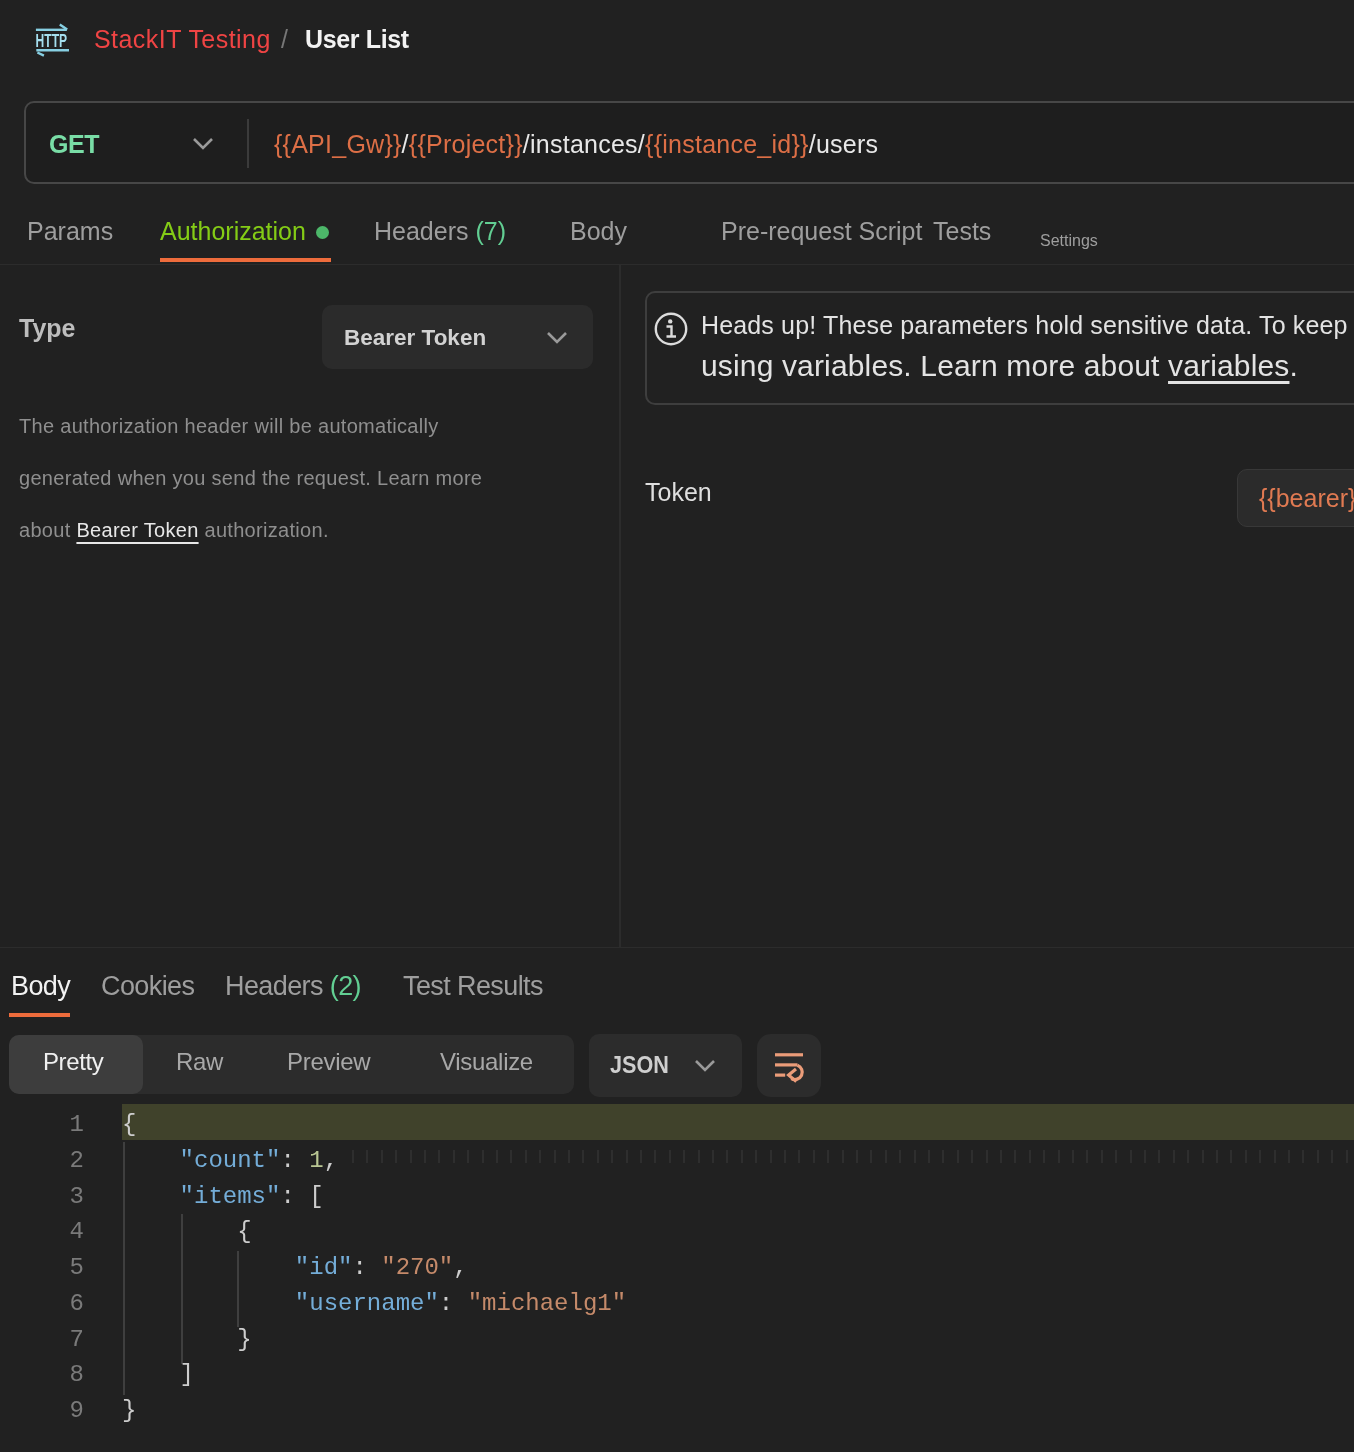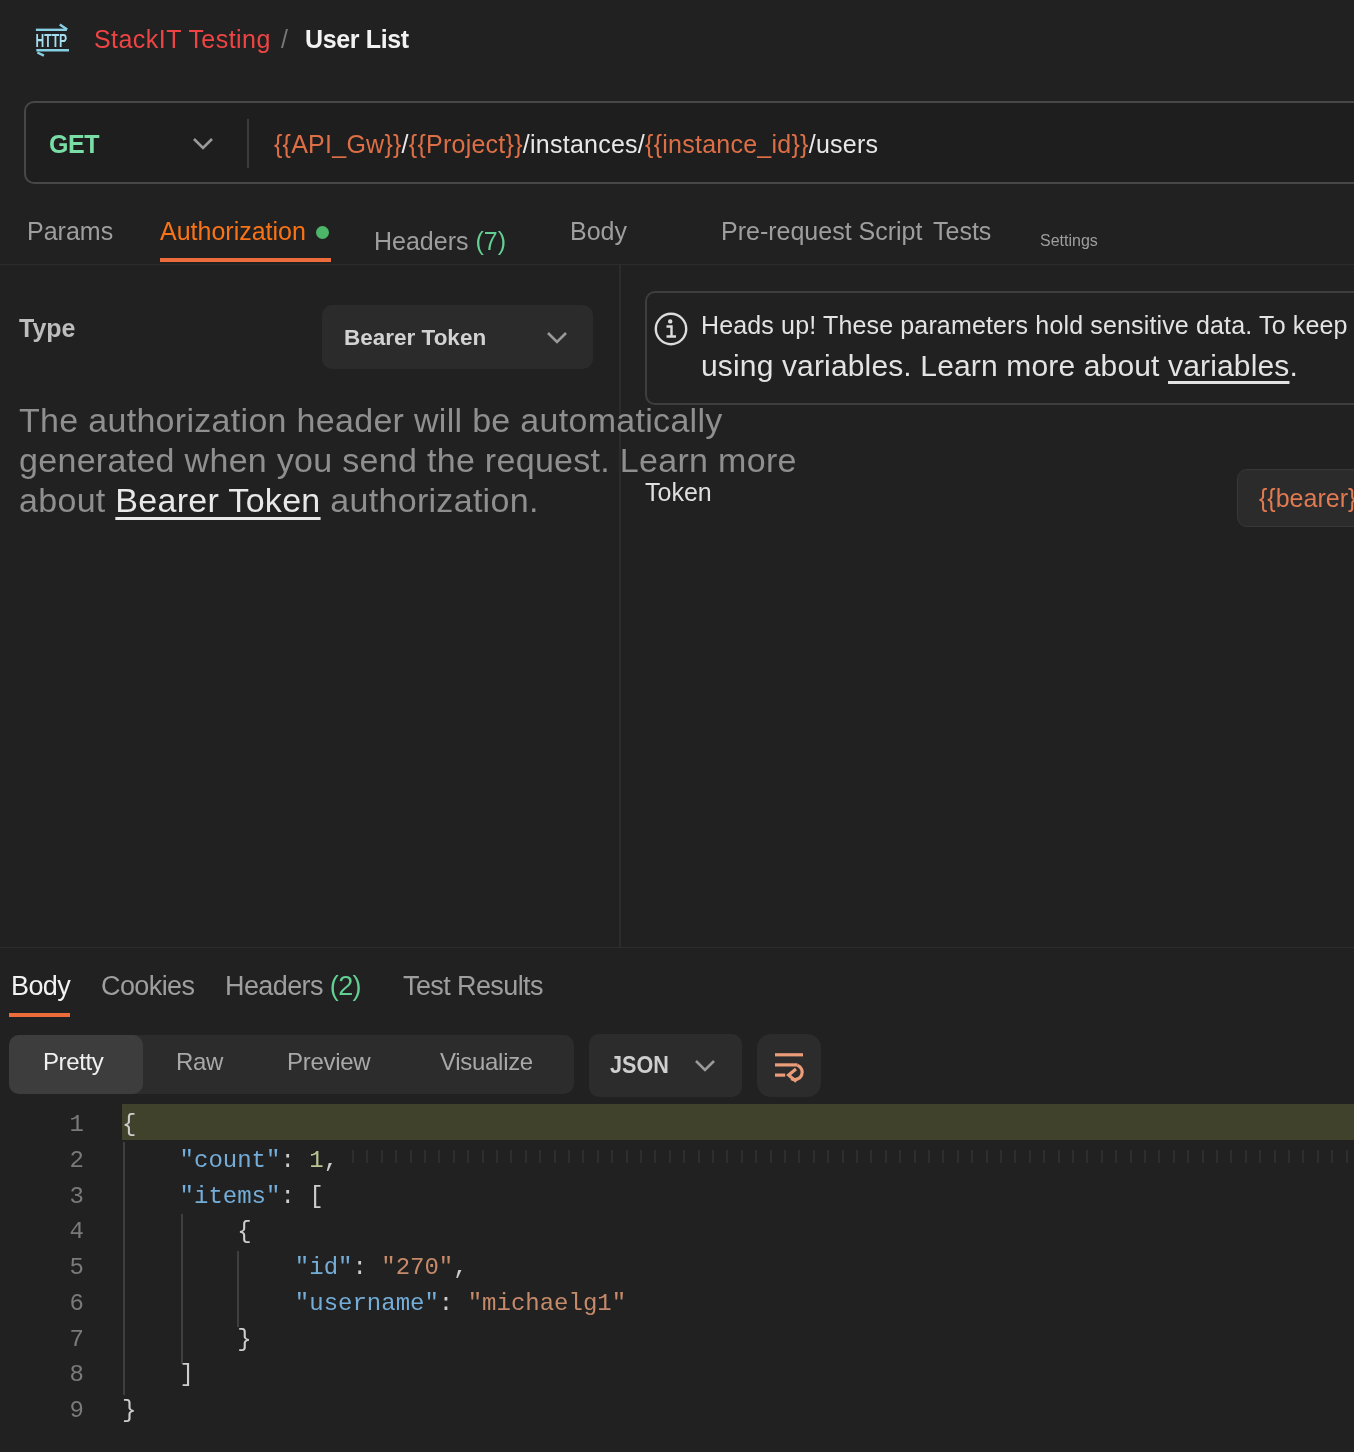--- a/index.html
+++ b/index.html
@@ -32,39 +32,39 @@
 <div class="abs" style="left:24px; top:101px; width:1340px; height:83px; border:2px solid #474747; border-radius:10px; background:#1e1e1e;"></div>
 <div class="abs" style="left:49px; top:132px; font-size:25px; line-height:25px; font-weight:bold; color:#79dda6; letter-spacing:-0.4px;">GET</div>
 <svg class="abs" style="left:192px; top:137px;" width="22" height="14" viewBox="0 0 22 14">
       <path d="M2 2 L11 11 L20 2" stroke="#9a9a9a" stroke-width="2.6" fill="none"></path>
     </svg>
 <div class="abs" style="left:247px; top:119px; width:2px; height:49px; background:#3b3b3b;"></div>
 <div class="abs" style="left:274px; top:132px; font-size:25px; line-height:25px; color:#e8e8e8; letter-spacing:0.25px;"><span class="v">{{API_Gw}}</span>/<span class="v">{{Project}}</span>/instances/<span class="v">{{instance_id}}</span>/users</div>
 <style>.v{color:#dd6f46;}</style>
 
 <div class="abs gray" style="left:27px;  top:219px; font-size:25px; line-height:25px;">Params</div>
-<div class="abs" style="left:160px; top:219px; font-size:25px; line-height:25px; color:#f97316;">Authorization</div>
+<div class="abs" style="left:160px; top:219px; font-size:25px; line-height:25px; color:#84cc16;">Authorization</div>
 <div class="abs" style="left:316px; top:226px; width:13px; height:13px; border-radius:50%; background:#4cb769;"></div>
-<div class="abs gray" style="left:374px; top:229px; font-size:25px; line-height:25px;">Headers <span style="color:#62cf93;">(7)</span></div>
+<div class="abs gray" style="left:374px; top:219px; font-size:25px; line-height:25px;">Headers <span style="color:#62cf93;">(7)</span></div>
 <div class="abs gray" style="left:570px; top:219px; font-size:25px; line-height:25px;">Body</div>
 <div class="abs gray" style="left:674px; top:219px; font-size:25px; line-height:25px;margin-left:47px;">Pre-request Script</div>
 <div class="abs gray" style="left:933px; top:219px; font-size:25px; line-height:25px;">Tests</div>
 <div class="abs gray" style="left:1040px;top:228px; font-size:16px; line-height:25px;">Settings</div>
 <div class="abs" style="left:160px; top:258px; width:171px; height:4px; background:#ee6c3c;"></div>
 <div class="abs" style="left:0; top:264px; width:1354px; height:1px; background:#2c2c2c;"></div>
 
 <div class="abs" style="left:619px; top:265px; width:2px; height:682px; background:#2c2c2c;"></div>
 
 <div class="abs" style="left:19px; top:316px; font-size:25px; line-height:25px; color:#bdbdbd; font-weight:bold;">Type</div>
 <div class="abs" style="left:322px; top:305px; width:271px; height:64px; border-radius:10px; background:#2b2b2b;"></div>
 <div class="abs" style="left:344px; top:327px; font-size:22.5px; line-height:22.5px; color:#d2d2d2; font-weight:bold;">Bearer Token</div>
 <svg class="abs" style="left:546px; top:331px;" width="22" height="14" viewBox="0 0 22 14">
       <path d="M2 2 L11 11 L20 2" stroke="#9a9a9a" stroke-width="2.6" fill="none"></path>
     </svg>
-<div class="abs" style="left:19px; top:400px; font-size:34px; line-height:40px; color:#8f8f8f; letter-spacing:0.3px;">The authorization header will be automatically<br>generated when you send the request. Learn more<br>about <span style="color:#e8e8e8; text-decoration:underline; text-underline-offset:5px;">Bearer Token</span> authorization.</div>
+<div class="abs" style="left:19px; top:400px; font-size:20px; line-height:52px; color:#8f8f8f; letter-spacing:0.3px;">The authorization header will be automatically<br>generated when you send the request. Learn more<br>about <span style="color:#e8e8e8; text-decoration:underline; text-underline-offset:5px;">Bearer Token</span> authorization.</div>
 
 <div class="abs" style="left:645px; top:291px; width:760px; height:114px; border:2px solid #3e3e3e; border-radius:10px;"></div>
 <svg class="abs" style="left:654px; top:312px;" width="34" height="34" viewBox="0 0 34 34">
   <circle cx="17" cy="17" r="15.2" stroke="#dcdcdc" stroke-width="2.4" fill="none"></circle>
   <circle cx="16.2" cy="9.4" r="2.2" fill="#dcdcdc"></circle>
   <path d="M12.5 14.5 H17.5 V24.5 M12.5 24.5 H22" stroke="#dcdcdc" stroke-width="2.4" fill="none"></path>
 </svg>
 <div class="abs" style="left:701px; top:313px; font-size:25px; line-height:25px; color:#e3e3e3; letter-spacing:0.15px;">Heads up! These parameters hold sensitive data. To keep your</div>
 <div class="abs" style="left:701px; top:353px; font-size:30px; line-height:25px; color:#e3e3e3; letter-spacing:0.15px;">using variables. Learn more about <span style="text-decoration:underline; text-underline-offset:5px;">variables</span>.</div>
 <div class="abs" style="left:645px; top:480px; font-size:25px; line-height:25px; color:#dfdfdf;">Token</div>

